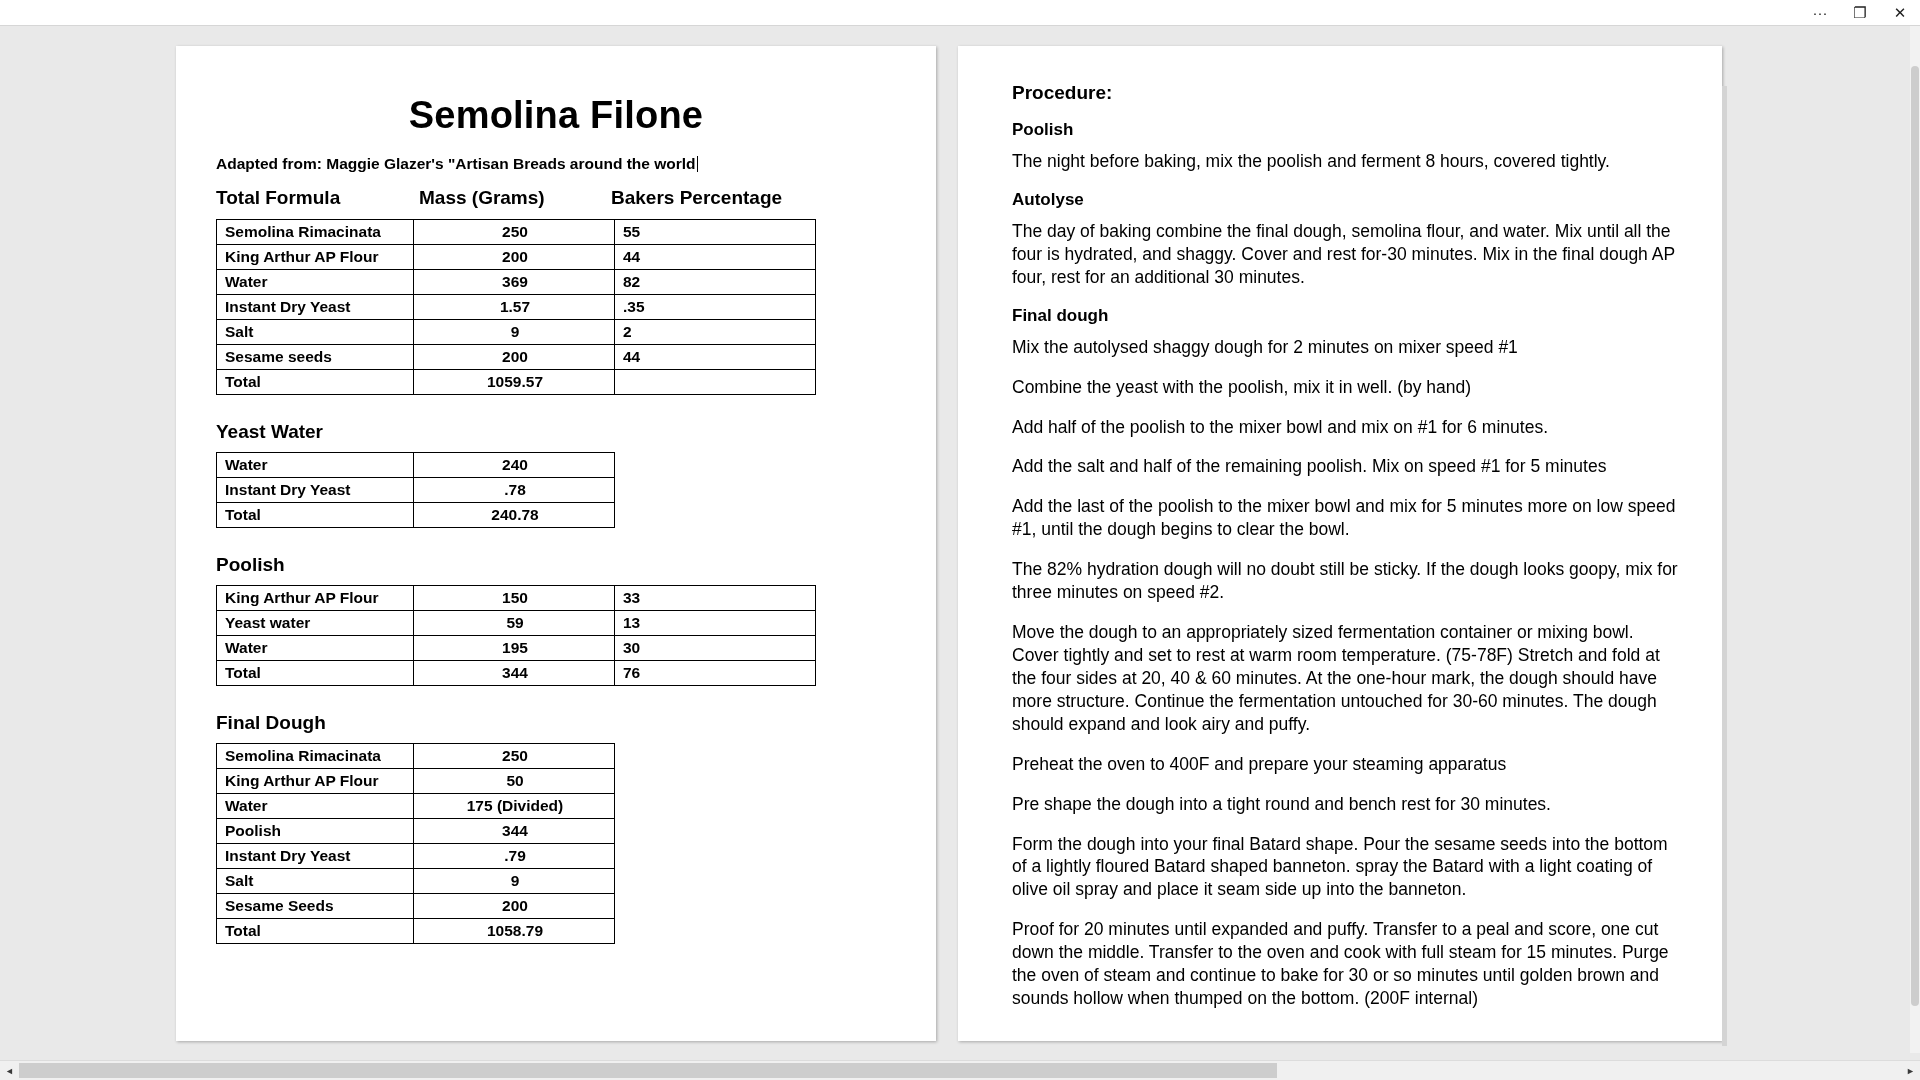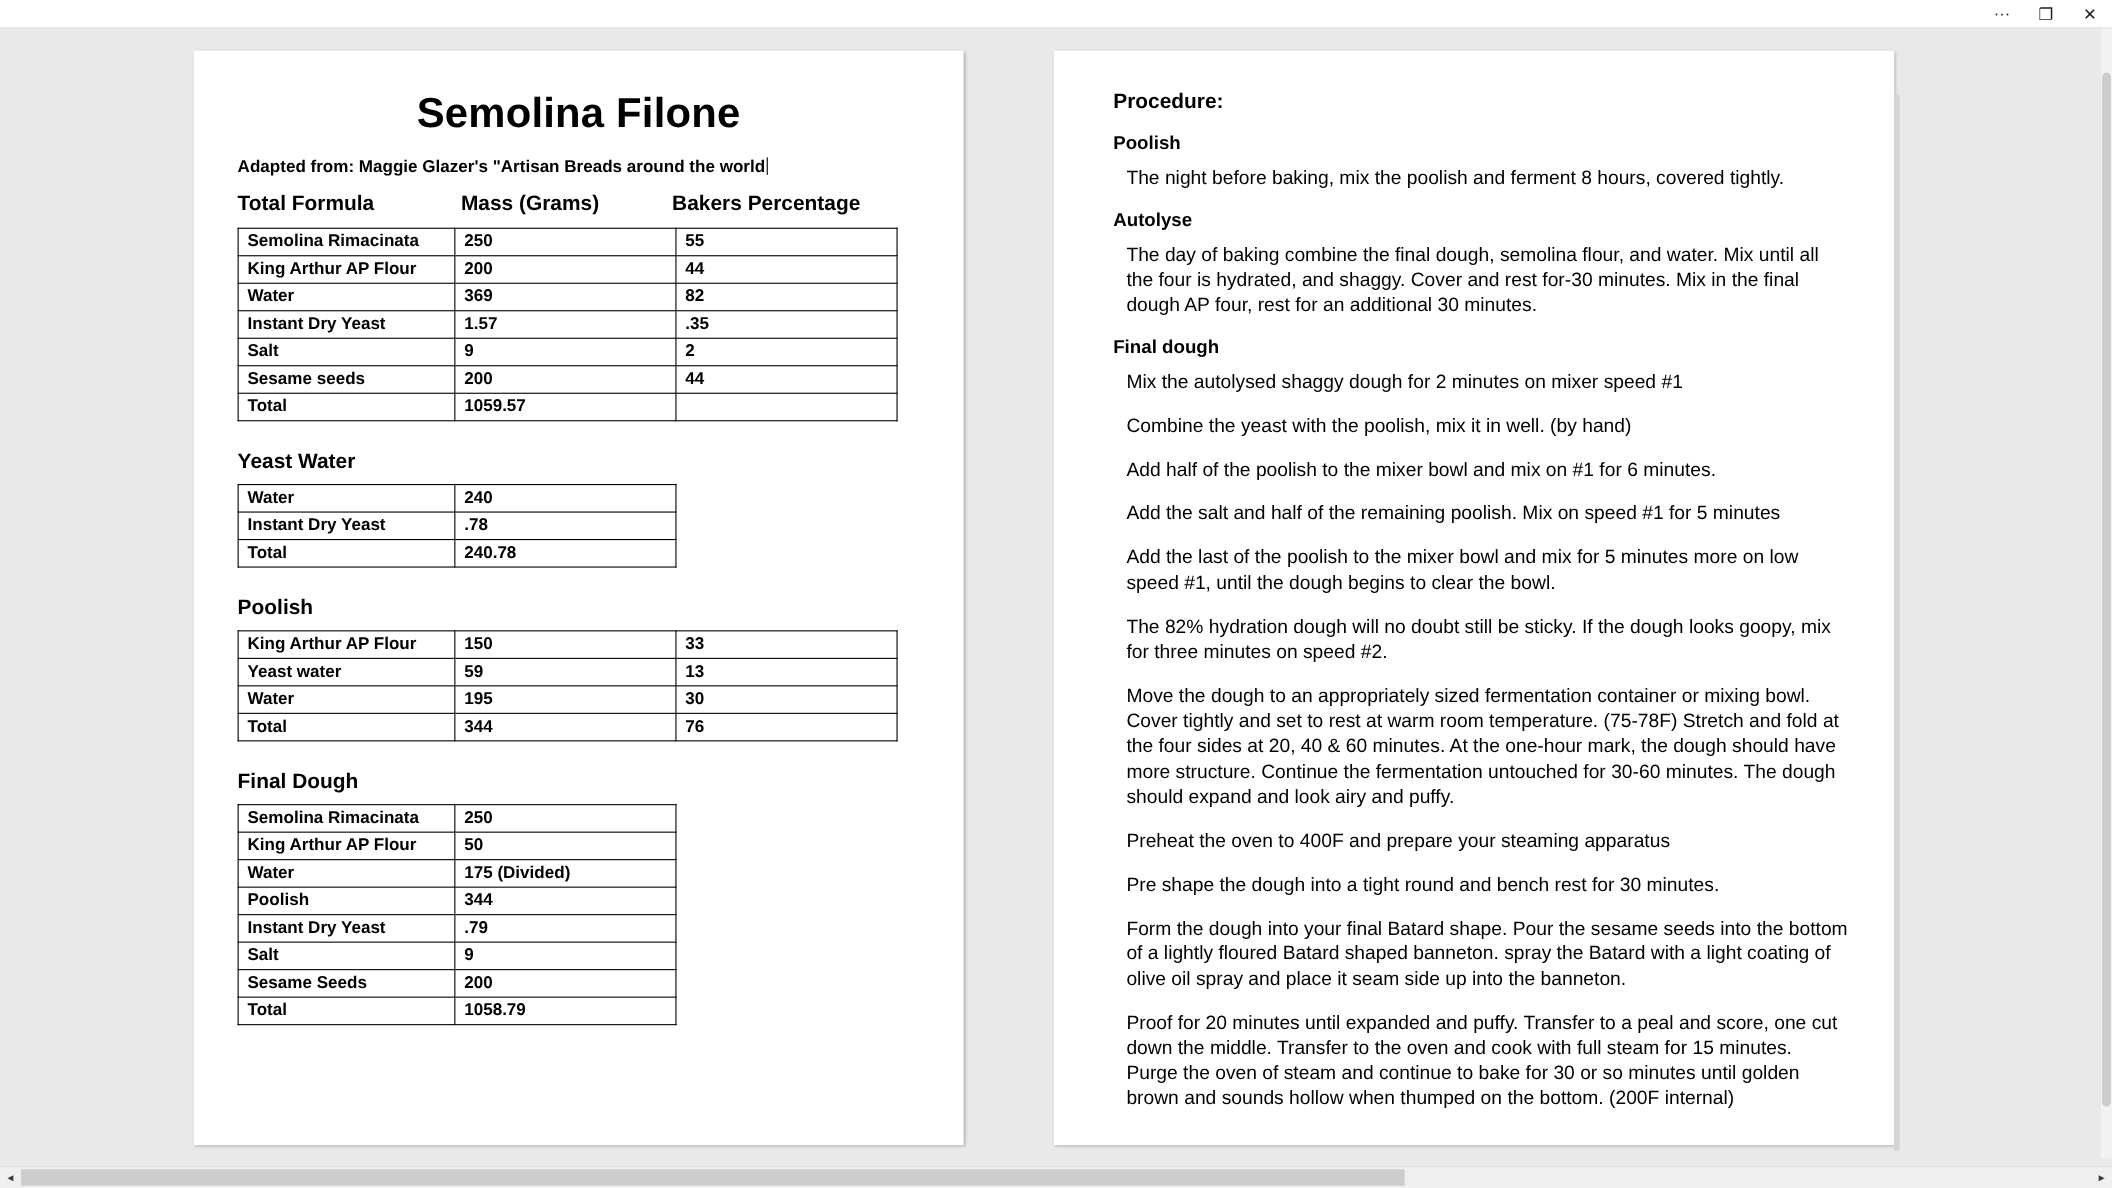--- a/index.html
+++ b/index.html
@@ -49,23 +49,23 @@
   .page {
     position: absolute;
     background: #ffffff;
     box-shadow: 1px 1px 3px rgba(0,0,0,.28);
     box-sizing: border-box;
   }
 
   .page-left {
     left: 176px;
     top: 20px;
-    width: 700px;
+    width: 760px;
     height: 995px;
-    padding: 28px 40px 0 40px;
+    padding: 40px 40px 0 40px;
   }
 
   .page-right {
     left: 958px;
     top: 20px;
     width: 764px;
     height: 995px;
     padding: 36px 42px 0 54px;
   }
 
@@ -113,21 +113,21 @@
   }
   table.grid td {
     border: 1px solid #000;
     padding: 2px 6px 3px 8px;
     height: 19px;
     vertical-align: middle;
     white-space: nowrap;
     margin-left: 27px;
   }
   table.grid td.c1 { width: 182px; }
-  table.grid td.c2 { width: 186px; }
+  table.grid td.c2 { width: 186px; text-align: center; }
   table.grid td.c3 { width: 186px; }
   table.grid.narrow td.c1 { width: 182px; }
   table.grid.narrow td.c2 { width: 186px; }
 
   .sec-title {
     font-size: 19px;
     font-weight: bold;
     color: #000;
     margin: 26px 0 9px 0;
   }
@@ -142,21 +142,21 @@
   .sub-head {
     font-size: 17px;
     font-weight: bold;
     color: #000;
     margin: 16px 0 10px 0;
   }
   .para {
     font-size: 17.5px;
     color: #000;
     line-height: 1.31;
-    margin: 0 0 17px 12px;
+    margin: 0 0 17px 0;
   }
 
   
   .vscroll {
     position: absolute;
     right: 0;
     top: 26px;
     width: 10px;
     height: 1027px;
     background: #f2f2f2;

